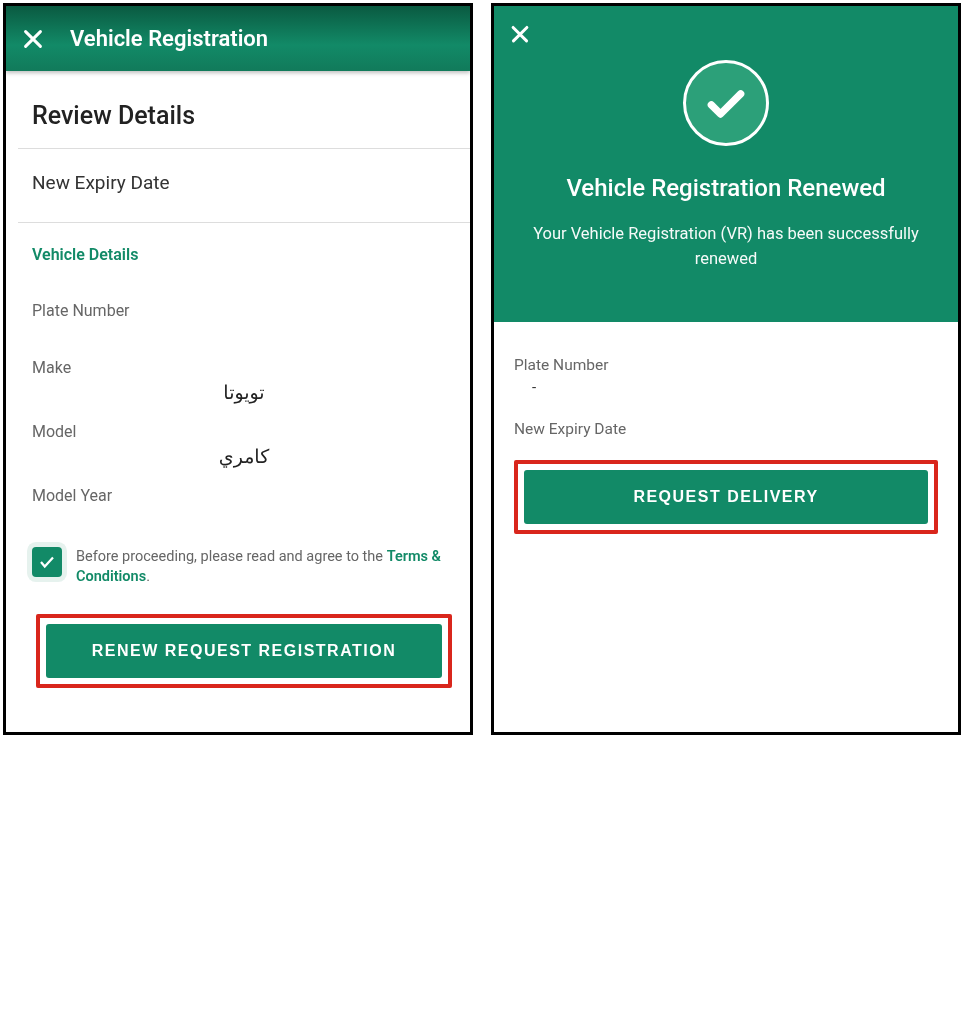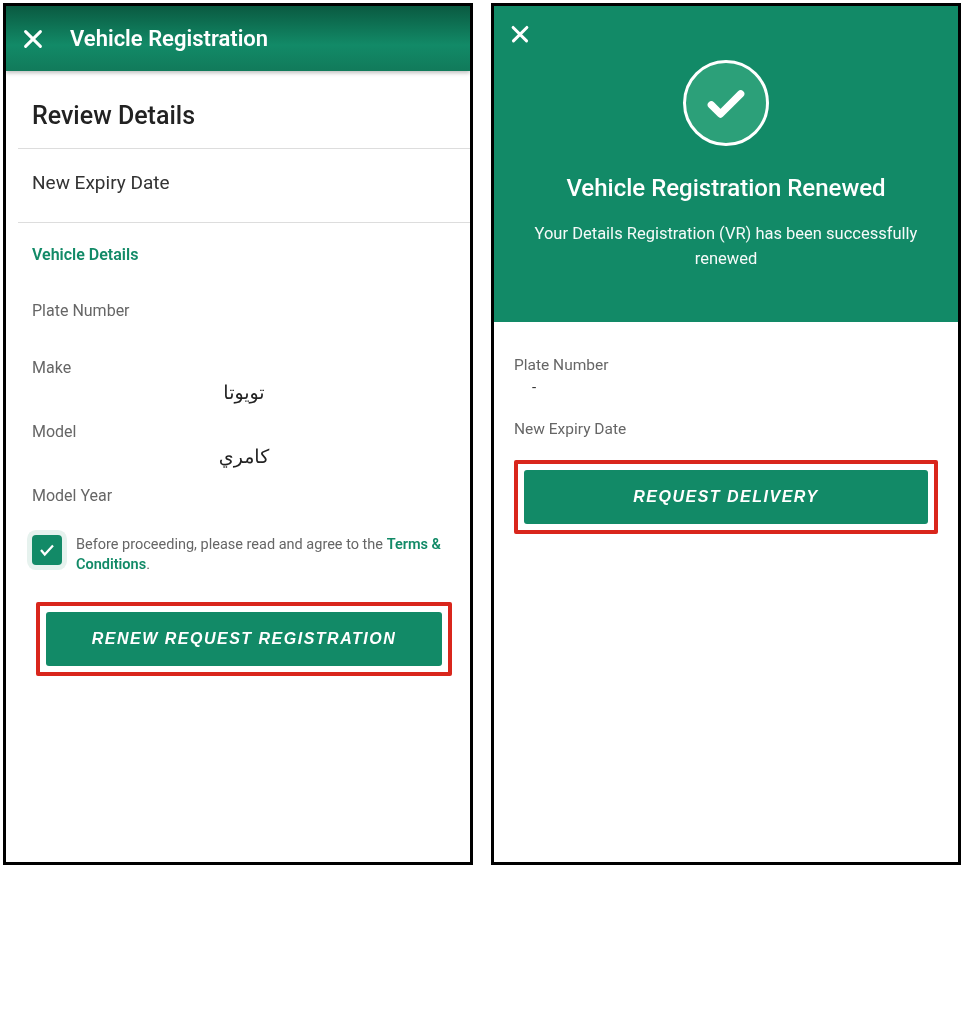--- a/index.html
+++ b/index.html
@@ -8,21 +8,21 @@
     background: #fff;
     width: 971px;
     height: 1024px;
     display: flex;
     gap: 18px;
     padding: 3px;
   }
   .phone {
     border: 3px solid #000;
     width: 470px;
-    height: 862px;
+    height: 732px;
     background: #fff;
     overflow: hidden;
     display: flex;
     flex-direction: column;
     position: relative;
   }
   
   .appbar {
     background: linear-gradient(#0a5a41, #128a67 60%, #117a5a);
     color: #fff;
@@ -47,21 +47,21 @@
   .close-x::after  { transform: translate(-50%,-50%) rotate(-45deg); }
   .appbar-title { font-size: 22px; font-weight: 600; }
   .screen1-body { padding: 16px 14px 0 26px; flex:1; }
   .h-review { font-size: 25px; font-weight: 500; color: #222; margin: 14px 0 18px; }
   .divider { height:1px; background:#ddd; margin: 0 -14px 22px; }
   .label-big { font-size: 19px; color:#333; margin-bottom: 28px; }
   .section-title { color:#128a67; font-weight:600; font-size:16px; margin-bottom: 37px; }
   .field-label { color:#666; font-size:16px; margin-top: 2px; }
   .field-value { color:#222; font-size:19px; margin-top:4px; margin-bottom: 18px; direction: rtl; text-align: center; }
   .gap { height:18px; }
-  .consent-row { display:flex; align-items:flex-start; gap:14px; margin-top:30px; padding-bottom: 12px; justify-content: center;}
+  .consent-row { display:flex; align-items:flex-start; gap:14px; margin-top:42px; padding-bottom: 12px; justify-content: center;}
   .checkbox {
     width:30px; height:30px; border-radius:4px;
     background:#128a67; flex:0 0 auto;
     display:flex; align-items:center; justify-content:center;
     box-shadow: 0 0 0 5px #e6f2ee;
   }
   .checkbox svg { width:18px; height:18px; stroke:#fff; stroke-width:3; fill:none; }
   .consent-text { font-size:14.5px; color:#666; line-height:1.4; }
   .consent-link { color:#128a67; font-weight:600; }
   .red-frame {
@@ -73,21 +73,20 @@
     background:#128a67;
     color:#fff;
     font-size:16px;
     font-weight:600;
     letter-spacing: 1.5px;
     height:54px;
     border:none;
     width:100%;
     border-radius:3px;
     cursor:pointer;
-    font-style:italic;
   }
   .s1-button-wrap { margin: 14px 4px 0 4px; }
 
   
   .hero {
     background:#128a67;
     color:#fff;
     text-align:center;
     padding: 22px 10px 50px;
     position:relative;
@@ -163,21 +162,21 @@
 
 <div class="phone">
   <div class="hero">
     <div class="close-x2"></div>
     <div class="check-circle">
       <svg viewBox="0 0 24 24">
           <polyline points="4 13 9 18 20 7"></polyline>
         </svg>
     </div>
     <div class="hero-title">Vehicle Registration Renewed</div>
-    <div class="hero-sub">Your Details Registration (VR) has been successfully renewed</div>
+    <div class="hero-sub">Your Vehicle Registration (VR) has been successfully renewed</div>
   </div>
   <div class="screen2-body">
     <div class="s2-field-label">Plate Number</div>
     <div class="s2-field-value">-</div>
 
     <div class="s2-field-label">New Expiry Date</div>
     <div style="height:14px"></div>
 
     <div class="s2-button-wrap red-frame">
       <button class="big-btn">REQUEST DELIVERY</button>

